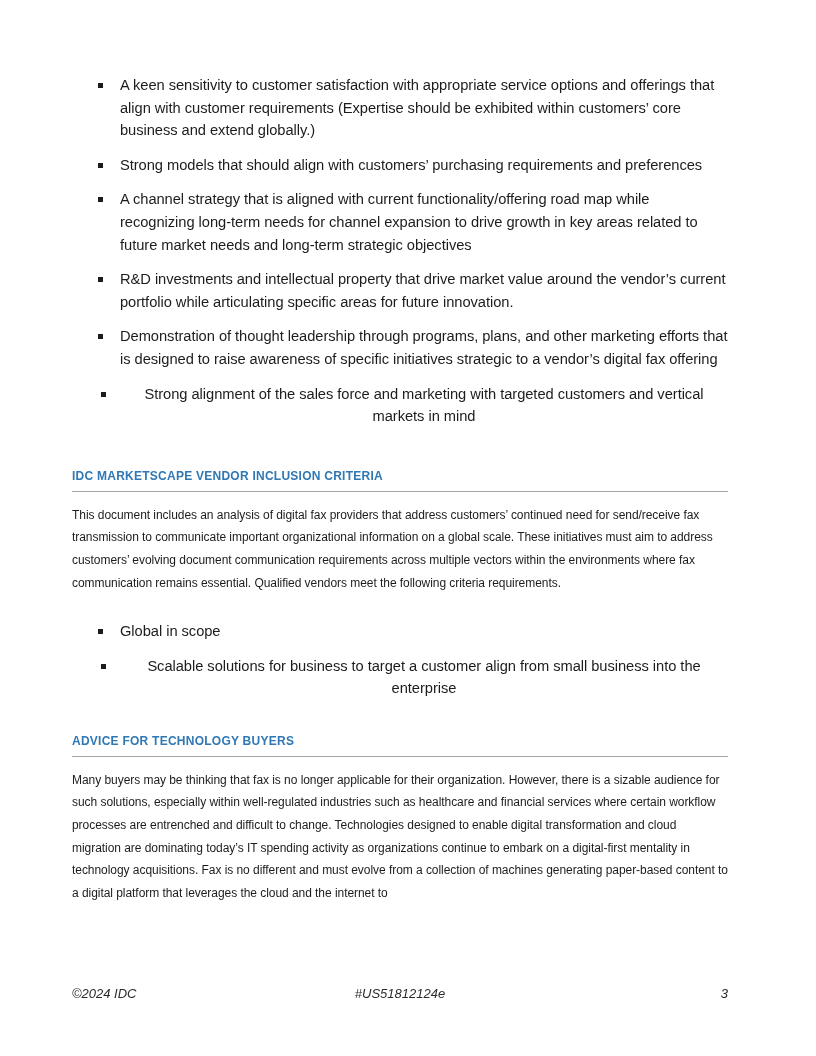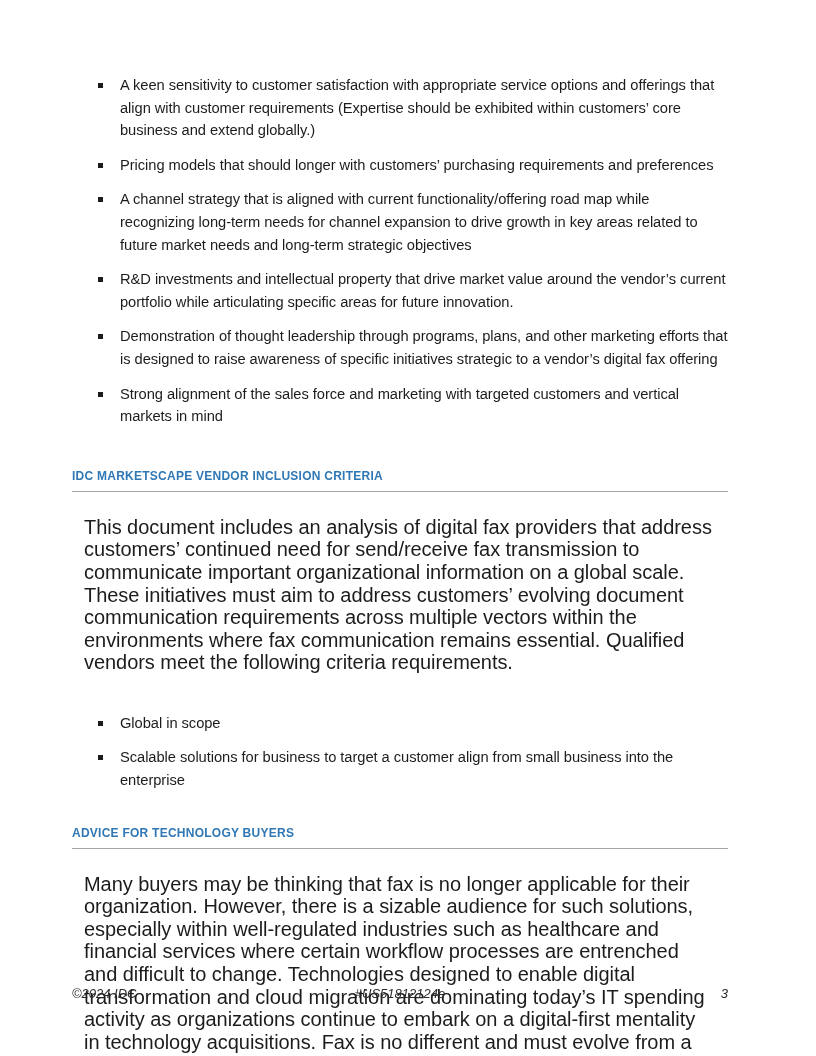--- a/index.html
+++ b/index.html
@@ -43,20 +43,21 @@
     position: relative;
     padding-left: 48px;
     margin: 12px 0 9px 0;
     font-size: 14.7px;
     line-height: 22.6px;
     color: #1c1c1c;
     letter-spacing: -0.05px;
   }
   .bullet-item:last-child {
     margin-bottom: 0;
+    text-align: center;
   }
   .bullet-item .marker {
     position: absolute;
     left: 26px;
     top: 0;
     width: 10px;
     font-size: 14.7px;
     line-height: 22.6px;
     color: #1c1c1c;
   }
@@ -82,22 +83,22 @@
     font-weight: bold;
     color: #2f78b5;
     letter-spacing: 0.25px;
     text-transform: none;
     border-bottom: 1.2px solid #a6a6a6;
     line-height: 20px;
   }
 
   
   .body-paragraph {
-    margin: 12px;
-    font-size: 20px;
+    margin: 0;
+    font-size: 12px;
     line-height: 22.6px;
     color: #1c1c1c;
     letter-spacing: -0.05px;
   }
 
   .gap-before-heading-1 { height: 38px; }
   .gap-after-rule-1     { height: 12px; }
   .gap-para-to-list     { height: 14px; }
   .gap-before-heading-2 { height: 31px; }
   .gap-after-rule-2     { height: 12px; }
@@ -142,21 +143,21 @@
 
   <div class="content">
 
     <ul class="bullet-list list-block-1">
       <li class="bullet-item">
         <span class="marker"><span class="sq"></span></span>
         <span class="bullet-text">A keen sensitivity to customer satisfaction with appropriate service options and offerings that align with customer requirements (Expertise should be exhibited within customers’ core business and extend globally.)</span>
       </li>
       <li class="bullet-item">
         <span class="marker"><span class="sq"></span></span>
-        <span class="bullet-text">Pricing models that should longer with customers’ purchasing requirements and preferences</span>
+        <span class="bullet-text">Strong models that should align with customers’ purchasing requirements and preferences</span>
       </li>
       <li class="bullet-item">
         <span class="marker"><span class="sq"></span></span>
         <span class="bullet-text">A channel strategy that is aligned with current functionality/offering road map while recognizing long-term needs for channel expansion to drive growth in key areas related to future market needs and long-term strategic objectives</span>
       </li>
       <li class="bullet-item">
         <span class="marker"><span class="sq"></span></span>
         <span class="bullet-text">R&amp;D investments and intellectual property that drive market value around the vendor’s current portfolio while articulating specific areas for future innovation.</span>
       </li>
       <li class="bullet-item">

